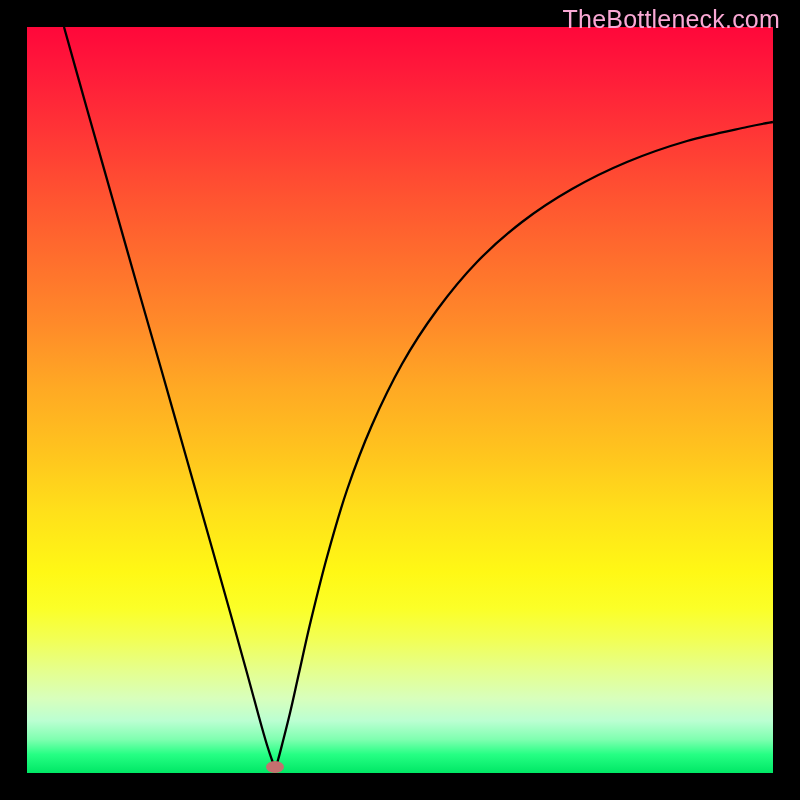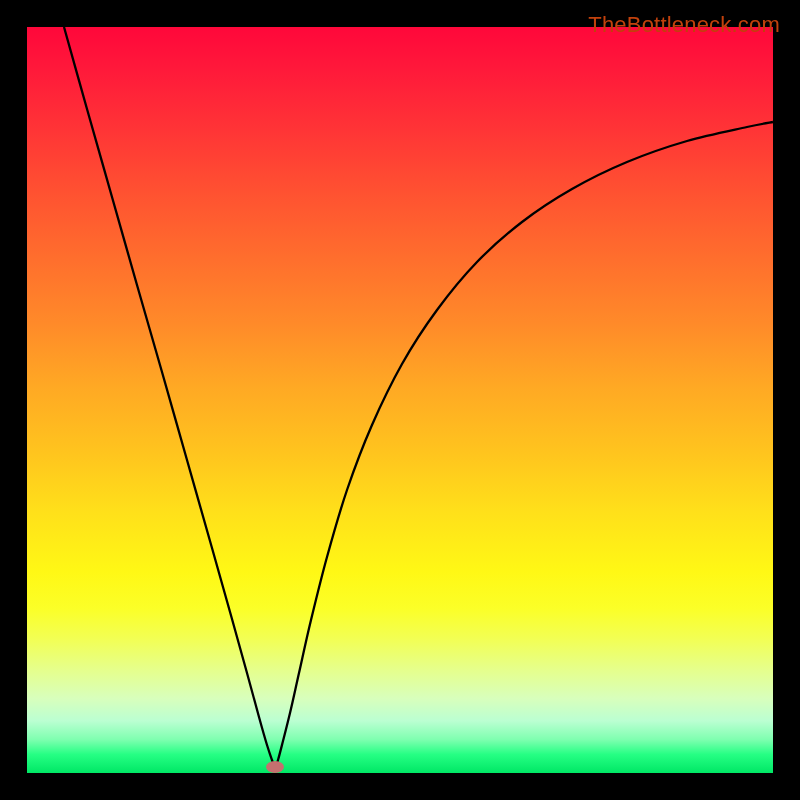--- a/index.html
+++ b/index.html
@@ -6,24 +6,24 @@
   body {
     width: 800px;
     height: 800px;
     background: #000;
     position: relative;
     font-family: Arial, sans-serif;
     overflow: hidden;
   }
   .watermark {
     position: absolute;
-    top: 12px;
+    top: 5px;
     right: 20px;
-    color: #c2410c;
-    font-size: 22px;
+    color: #f9a8d4;
+    font-size: 25px;
     font-weight: 500;
     z-index: 10;
     letter-spacing: 0.2px;
   }
   .plot-area {
     position: absolute;
     left: 27px;
     top: 27px;
     width: 746px;
     height: 746px;

